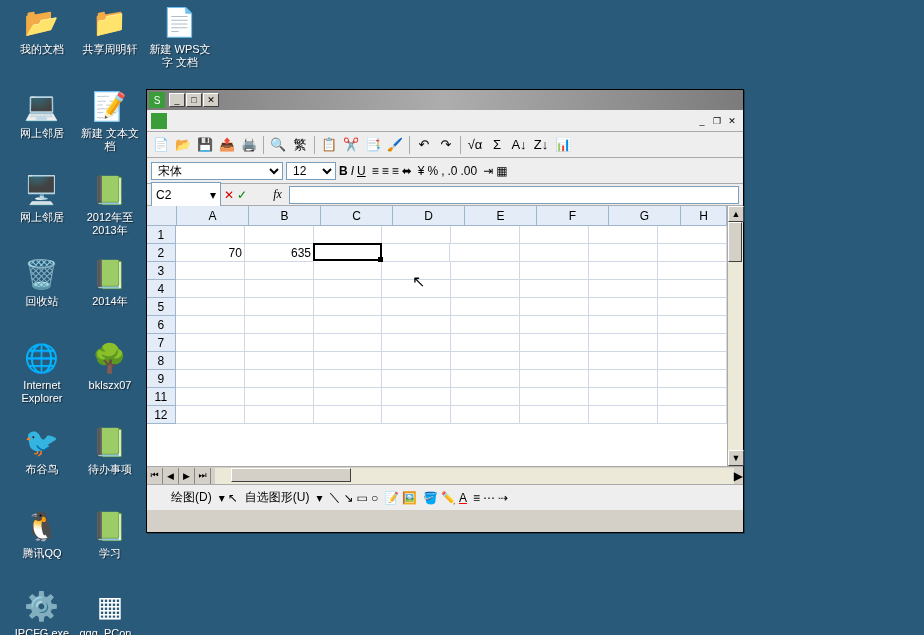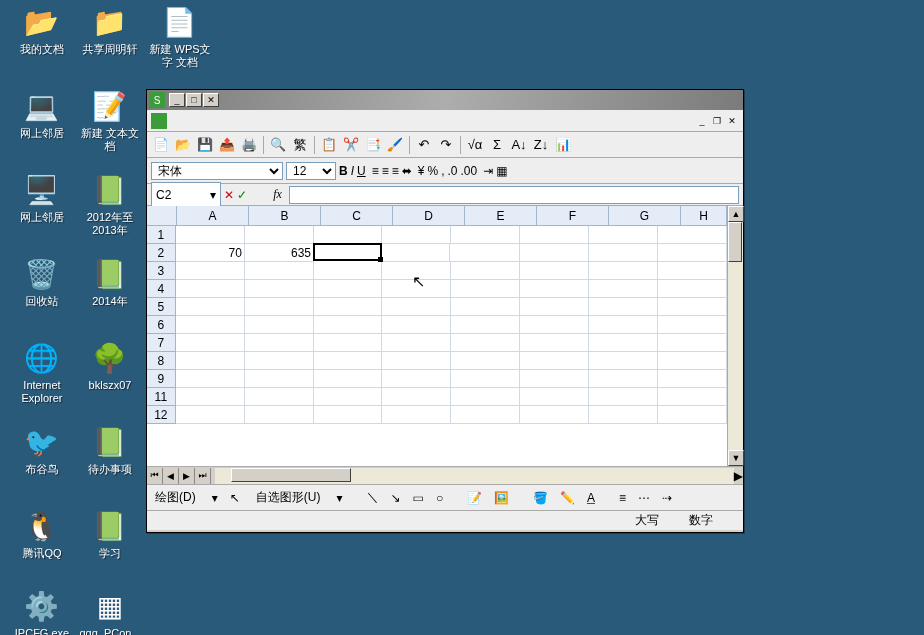--- a/index.html
+++ b/index.html
@@ -279,22 +279,22 @@
   background: #d4d0c8;
   border: 1px solid #fff;
   border-right-color: #404040; border-bottom-color: #404040;
   margin-left: 16px;
   cursor: pointer;
 }
 .draw-bar {
   height: 26px;
   background: #eee;
   display: flex; align-items: center;
-  padding: 0 4px;
-  gap: 12px;
+  padding: 0 20px;
+  gap: 3px;
   border-top: 1px solid #aaa;
 }
 .draw-bar .lbl {
   padding: 0 4px;
   cursor: pointer;
 }
 .status-bar {
   height: 20px;
   background: #eee;
   display: flex; align-items: center;
@@ -641,19 +641,15 @@
     <span class="sep"></span>
     <span class="btn">🪣</span>
     <span class="btn">✏️</span>
     <span class="btn" style="text-decoration:underline;text-decoration-color:red">A</span>
     <span class="sep"></span>
     <span class="btn">≡</span>
     <span class="btn">⋯</span>
     <span class="btn">⇢</span>
   </div>
 
-  <div class="status-bar">
-    <span>大写</span>
-    <span>数字</span>
-  </div>
 </div>
 
 <div class="cursor">↖</div>
 
 </body></html>

